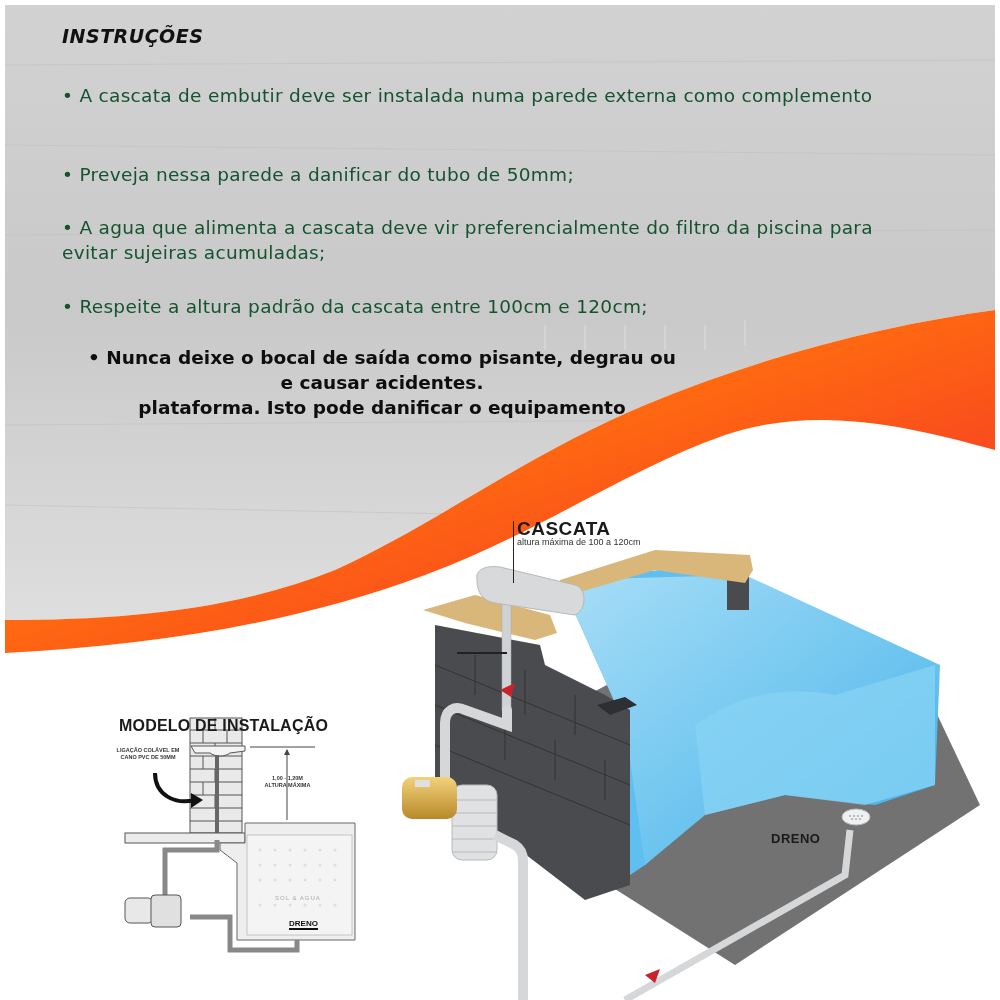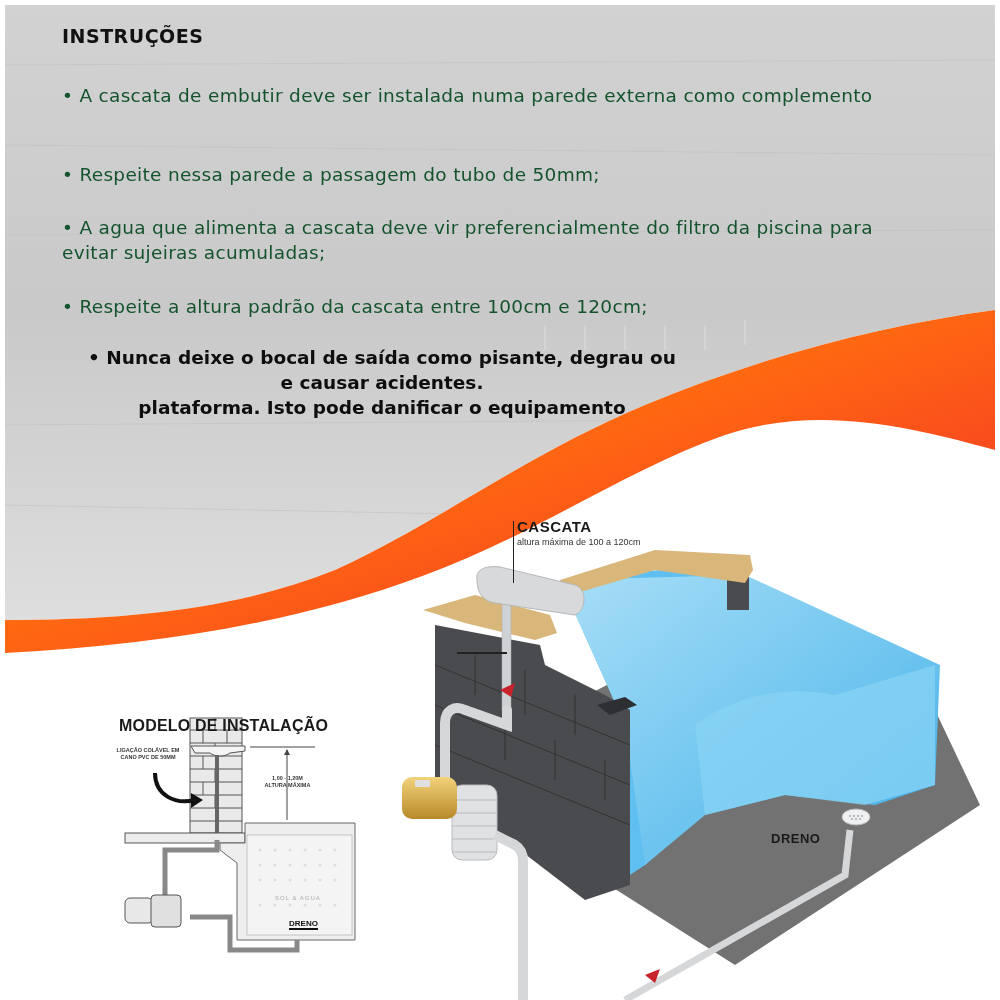--- a/index.html
+++ b/index.html
@@ -1,23 +1,23 @@
 <!DOCTYPE html>
 <html><head>
 <meta charset="utf-8">
 <style>
   html, body { margin:0; padding:0; }
   body { width:1000px; height:1000px; position:relative; overflow:hidden; background:#ffffff; font-family:"DejaVu Sans", sans-serif; }
   .page { position:absolute; left:5px; top:5px; width:990px; height:995px; background:#ffffff; overflow:hidden; }
   .bg-svg { position:absolute; left:0; top:0; }
-  .title { position:absolute; left:57px; top:20px; font-family:"DejaVu Sans", sans-serif; font-weight:bold; font-size:19px; color:#111; letter-spacing:0.5px; }
+  .title { position:absolute; left:57px; top:20px; font-family:"DejaVu Sans", sans-serif; font-weight:bold; font-size:19px; color:#111; letter-spacing:0.5px;font-style:italic; }
   .para { position:absolute; left:57px; font-family:"DejaVu Sans", sans-serif; font-size:18.5px; color:#14532d; line-height:25px; letter-spacing:0.3px; }
   .warn { position:absolute; left:57px; top:340px; font-family:"DejaVu Sans", sans-serif; font-weight:bold; font-size:18.5px; color:#0e0e0e; line-height:25px; width:640px;text-align:center; }
   .lbl { position:absolute; font-family:"Liberation Sans", sans-serif; font-weight:bold; color:#1a1a1a; }
-  .cascata-title { left:512px; top:513px; font-size:15px; letter-spacing:0.5px; }
+  .cascata-title { left:512px; top:513px; font-size:19px; letter-spacing:0.5px; }
   .cascata-sub { left:512px; top:532px; font-size:9px; font-weight:normal; color:#333; }
   .cascata-line { position:absolute; left:508px; top:516px; width:1px; height:62px; background:#222; }
   .lig-label { left:370px; top:617px; font-size:12.5px; line-height:18px; width:90px; }
   .lig-line { position:absolute; left:452px; top:647px; width:50px; height:1.5px; background:#222; }
   .modelo { left:114px; top:712px; font-size:16px; letter-spacing:0.2px; }
   .dreno { left:766px; top:826px; font-size:13px; letter-spacing:0.5px; }
   .small-lbl { position:absolute; font-family:"Liberation Sans", sans-serif; font-size:5.5px; font-weight:bold; color:#333; text-align:center; line-height:7px; }
   .dreno-small { position:absolute; left:284px; top:914px; font-family:"Liberation Sans", sans-serif; font-size:8px; font-weight:bold; color:#111; border-bottom:2px solid #111; }
   .logo-small { position:absolute; left:270px; top:890px; font-family:"Liberation Sans", sans-serif; font-size:6px; color:#aaa; letter-spacing:1px; }
 </style>
@@ -201,21 +201,21 @@
     <path d="M150,768 C150,790 170,800 190,795" stroke="#111" stroke-width="4" fill="none"></path>
     <path d="M186,788 L198,795 L186,803 Z" fill="#111"></path>
   </svg>
 
   <div class="title">INSTRUÇÕES</div>
 
   <div class="para" style="top:78px;">
     <div>• A cascata de embutir deve ser instalada numa parede externa como complemento</div>
   </div>
   <div class="para" style="top:157px;">
-    <div>• Respeite nessa parede a passagem do tubo de 50mm;</div>
+    <div>• Preveja nessa parede a danificar do tubo de 50mm;</div>
   </div>
   <div class="para" style="top:210px;">
     <div>• A agua que alimenta a cascata deve vir preferencialmente do filtro da piscina para</div>
     <div>evitar sujeiras acumuladas;</div>
   </div>
   <div class="para" style="top:289px;">
     <div>• Respeite a altura padrão da cascata entre 100cm e 120cm;</div>
   </div>
 
   <div class="warn">

